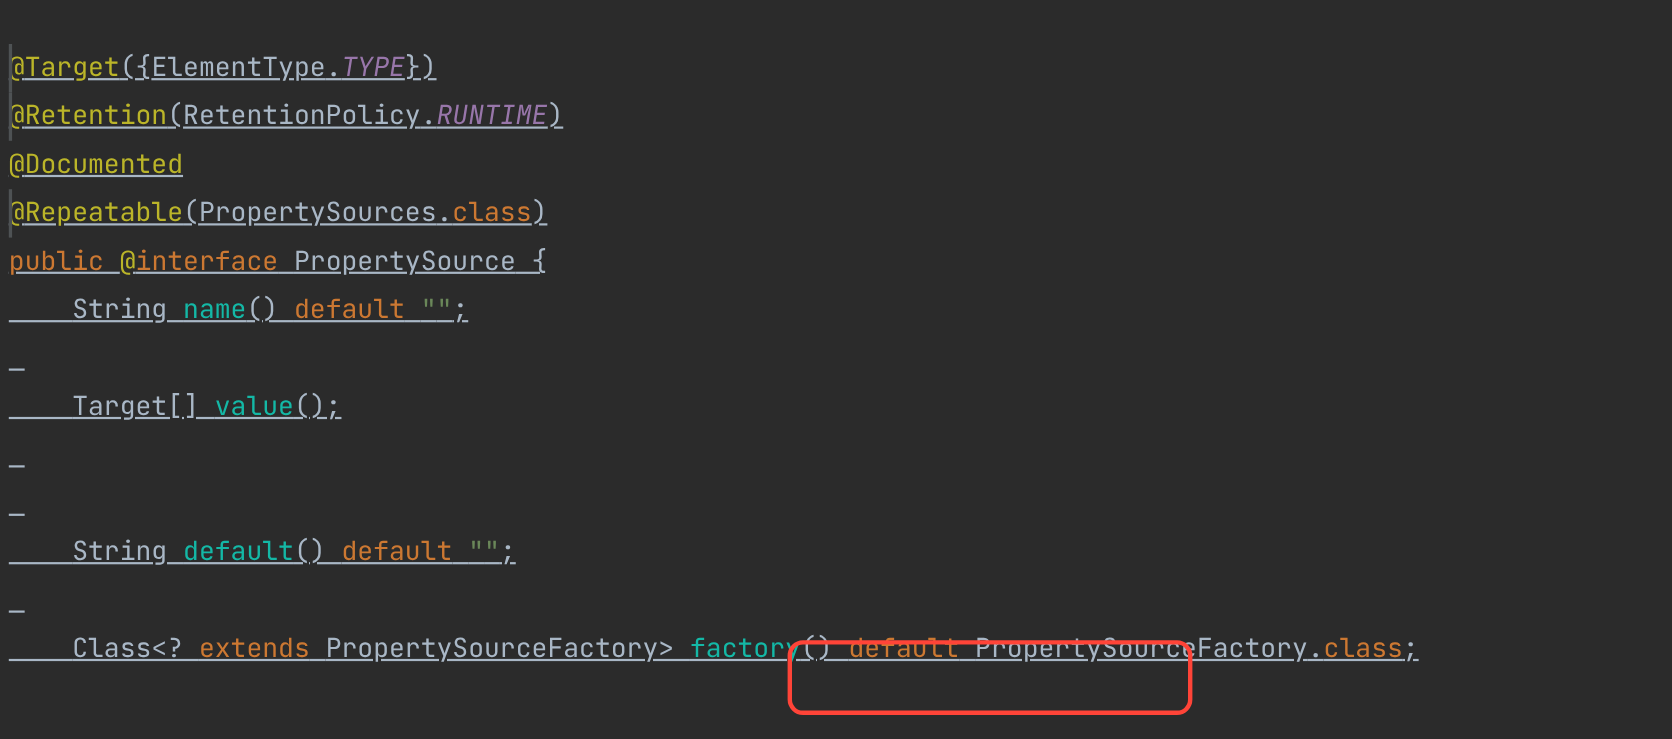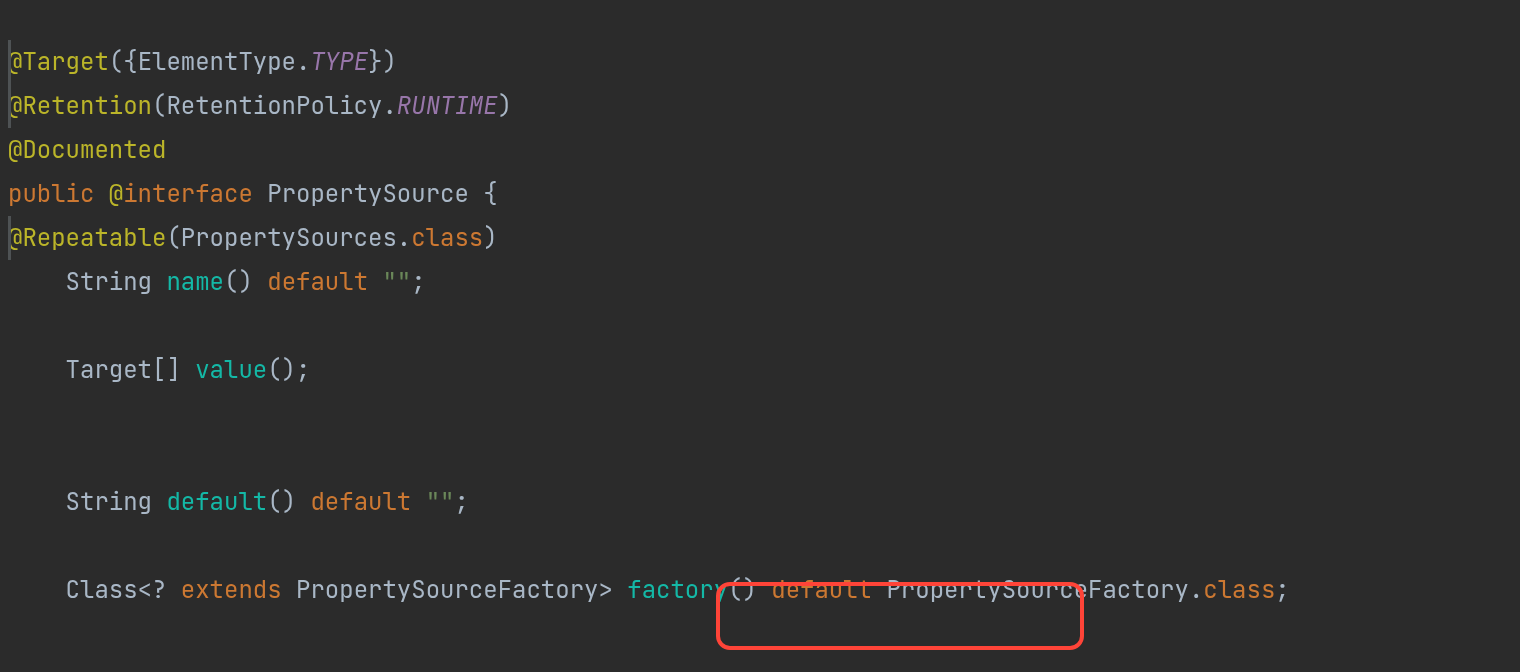--- a/index.html
+++ b/index.html
@@ -15,20 +15,21 @@
     color: #a9b7c6;
     padding: 40px 0 0 8px;
     width: 1520px;
     height: 672px;
     overflow: hidden;
     position: relative;
   }
   .line {
     white-space: pre;
     position: relative;
+    text-decoration: underline;
   }
   .gutter-mark {
     position: absolute;
     left: 0;
     top: 0;
     bottom: 0;
     width: 3px;
     background: #4e5254;
   }
   .annotation { color: #bbb529; }
@@ -49,23 +50,23 @@
 <body>
 
 <div class="code-area">
 
   <div class="line"><span class="gutter-mark"></span><span class="annotation">@</span><span class="annotation">Target</span><span class="punct">({</span><span class="type">ElementType</span><span class="punct">.</span><span class="italic-type">TYPE</span><span class="punct">})</span></div>
 
   <div class="line"><span class="gutter-mark"></span><span class="annotation">@</span><span class="annotation">Retention</span><span class="punct">(</span><span class="type">RetentionPolicy</span><span class="punct">.</span><span class="italic-type">RUNTIME</span><span class="punct">)</span></div>
 
   <div class="line"><span class="annotation">@</span><span class="annotation">Documented</span></div>
 
+  <div class="line"><span class="gutter-mark"></span><span class="annotation">@</span><span class="annotation">Repeatable</span><span class="punct">(</span><span class="type">PropertySources</span><span class="punct">.</span><span class="keyword">class</span><span class="punct">)</span></div>
+
   <div class="line"><span class="keyword">public </span><span class="annotation">@</span><span class="keyword">interface</span><span> </span><span class="type">PropertySource</span><span class="punct"> {</span></div>
-
-  <div class="line"><span class="gutter-mark"></span><span class="annotation">@</span><span class="annotation">Repeatable</span><span class="punct">(</span><span class="type">PropertySources</span><span class="punct">.</span><span class="keyword">class</span><span class="punct">)</span></div>
 
   <div class="line"><span>    </span><span class="type">String </span><span class="identifier">name</span><span class="punct">() </span><span class="keyword">default</span><span> </span><span class="string">"</span><span class="string">"</span><span class="punct">;</span></div>
 
   <div class="line"> </div>
 
   <div class="line"><span>    </span><span class="type">Target[] </span><span class="identifier">value</span><span class="punct">();</span></div>
 
   <div class="line"> </div>
 
 

